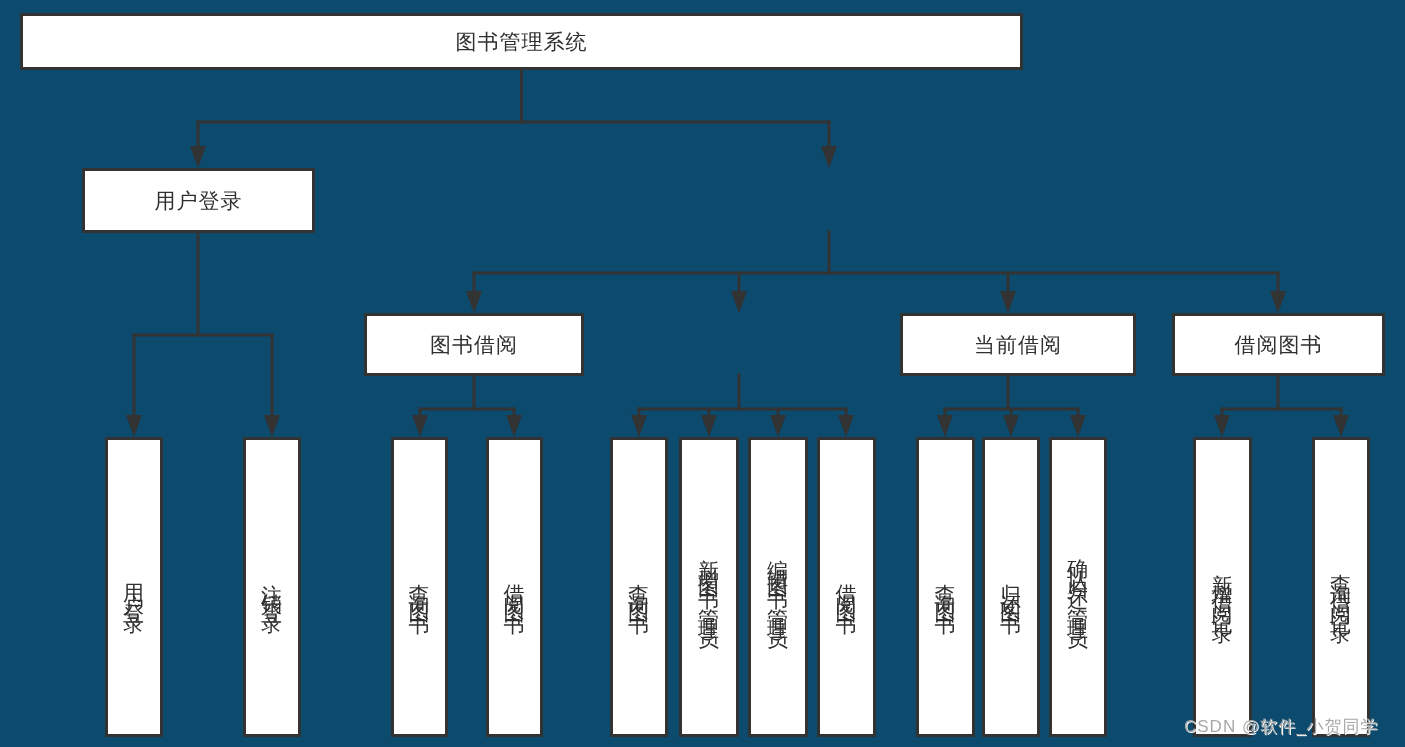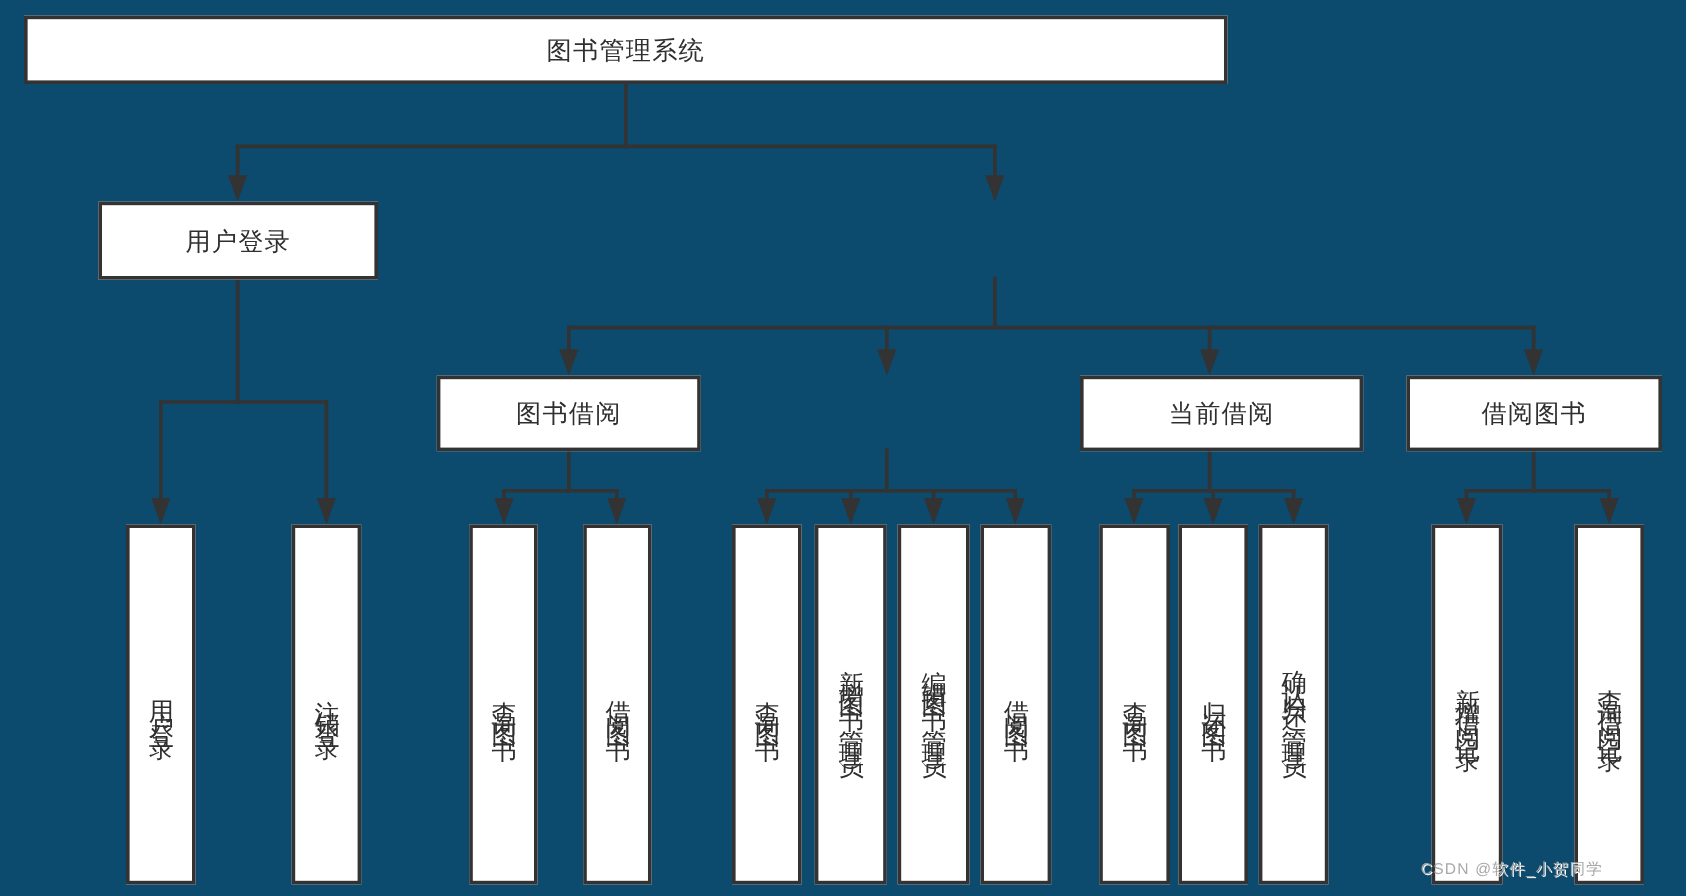--- a/index.html
+++ b/index.html
@@ -36,21 +36,21 @@
     text-orientation: mixed;
     font-size: 21px;
     letter-spacing: 10px;
     line-height: 1;
     color: #2f2f2f;
   }
   .watermark {
     position: absolute;
     left: 1184px;
     top: 715px;
-    font-size: 13px;
+    font-size: 17px;
     color: #a8a8a8;
     letter-spacing: 1px;
     white-space: nowrap;
     text-shadow: 1px 1px 0 #ffffff;
   }
 </style>
 </head>
 <body>
 
 <div id="canvas">

